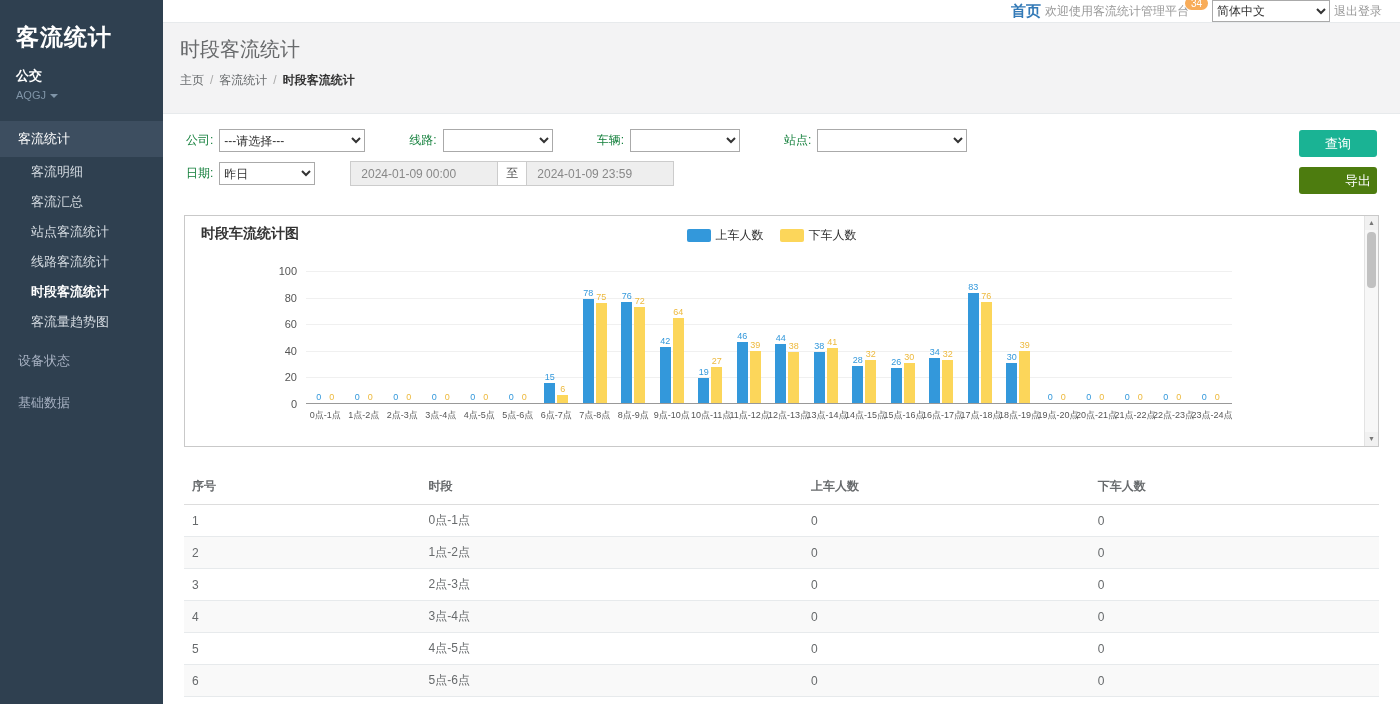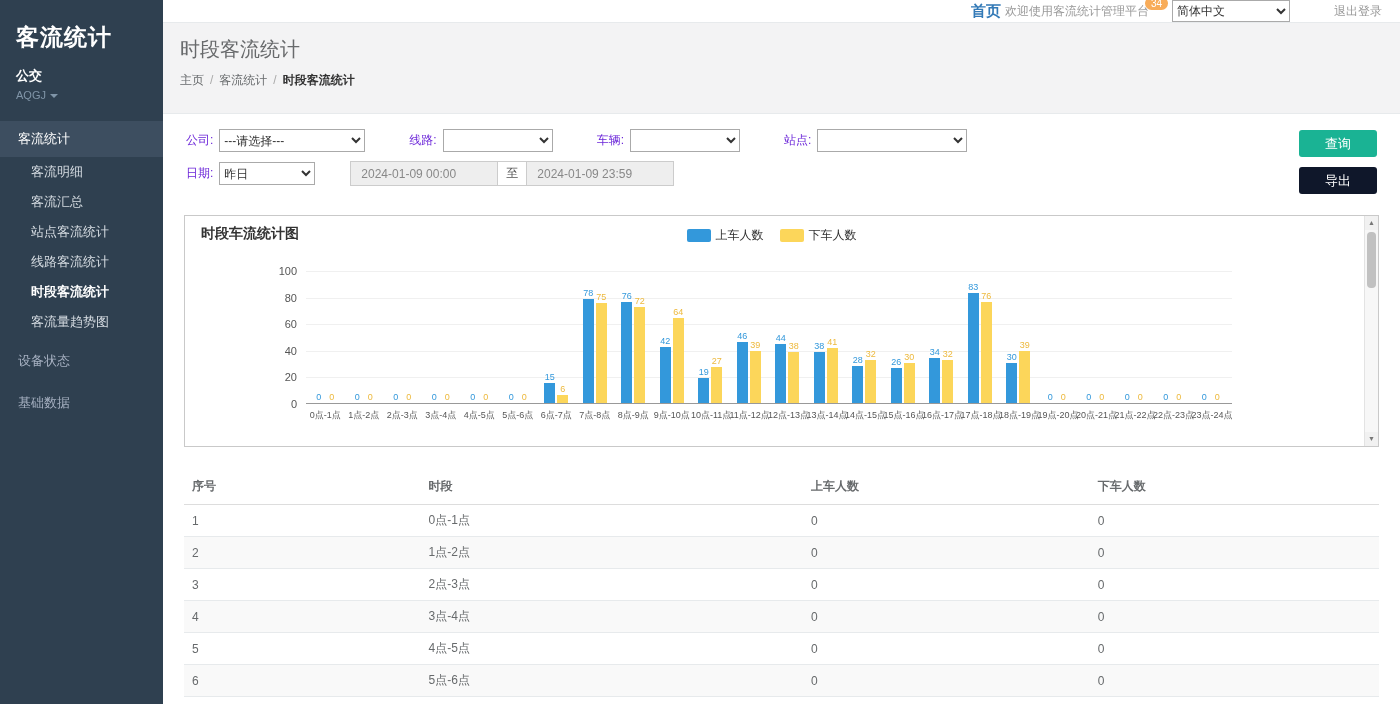--- a/index.html
+++ b/index.html
@@ -30,52 +30,52 @@
   
   .main { flex:1; display:flex; flex-direction:column; min-width:0; }
 
   .topbar { height:43px; background:#fff; border-bottom:1px solid #e7eaec;
     display:flex; align-items:center; justify-content:flex-end; gap:4px; padding:0 18px; }
   .home-link { color:#337ab7; font-size:15px; font-weight:bold; text-decoration:none; cursor:pointer; }
   .welcome { color:#999; font-size:12px; }
   .badge { background:#f8ac59; color:#fff; font-size:10px; border-radius:8px;
     padding:1px 6px; transform:translateY(-8px); margin-left:-8px; cursor:pointer; }
   .lang-select { height:22px; font-size:12px; color:#333; border:1px solid #aaa; background:#fff; width:118px; }
-  .logout { color:#999; font-size:12px; text-decoration:none; cursor:pointer;margin-left:40px; }
+  .logout { color:#999; font-size:12px; text-decoration:none; cursor:pointer; }
 
   .page-heading { padding:13px 17px 24px 17px; }
   .page-heading h1 { margin:0 0 9px 0; font-size:20px; font-weight:500; color:#686a6c; }
   .breadcrumb { font-size:12px; color:#676a6c; }
   .breadcrumb a { color:#676a6c; text-decoration:none; cursor:pointer; }
   .breadcrumb .sep { margin:0 6px; color:#aaa; }
   .breadcrumb b { color:#333; }
 
   .content-panel { flex:1; background:#fff; border-top:1px solid #e7eaec; padding:15px 20px 0 20px; }
 
   
   .filter-area { display:flex; padding:0 3px; }
   .filter-rows { flex:1; }
   .frow { display:flex; align-items:center; margin-bottom:9px; }
-  .frow label { font-size:12px; color:#6d28d9; margin-right:6px; }
+  .frow label { font-size:12px; color:#15803d; margin-right:6px; }
   .fgroup { display:flex; align-items:center; margin-right:44px; }
   .fselect { height:23px; font-size:12px; color:#333; border:1px solid #aaa; background:#fff; }
   .w-company { width:146px; }
   .w-line { width:110px; }
   .w-vehicle { width:110px; }
   .w-station { width:150px; }
   .w-date { width:96px; margin-right:8px; }
   .date-input { height:25px; width:148px; border:1px solid #ccc; background:#eee;
     color:#888; font-size:12px; padding:0 10px; }
   .date-to { display:inline-block; height:25px; line-height:23px; border:1px solid #ccc;
     background:#fff; color:#555; font-size:12px; padding:0 8px; margin:0 0 0 0; border-left:none; border-right:none; }
   .date-to-wrap { display:flex; align-items:flex-start;padding-left:27px; }
   .filter-buttons { width:96px; display:flex; flex-direction:column; align-items:flex-end; gap:10px; padding-top:1px; }
   .btn { border:none; border-radius:3px; color:#fff; font-size:13px; width:78px; height:27px; cursor:pointer; }
   .btn-query { background:#1ab394; }
-  .btn-export { background:#0f172a; }
+  .btn-export { background:#4d7c0f;text-align:right; }
 
   
   .chart-card { margin:20px 1px 0 1px; border:1px solid #c9c9c9; height:232px; position:relative;
     padding:9px 16px; overflow:hidden; }
   .chart-header { position:relative; height:24px; }
   .chart-title { font-size:14px; font-weight:bold; color:#333; }
   .chart-legend { position:absolute; top:2px; left:0; right:20px; display:flex; justify-content:center; gap:16px; }
   .legend-item { display:flex; align-items:center; gap:5px; font-size:12px; color:#333; cursor:pointer; }
   .legend-swatch { width:24px; height:13px; border-radius:2px; display:inline-block; }
   .plot { position:relative; height:133px; margin-left:105px; width:926px; margin-top:22px;

